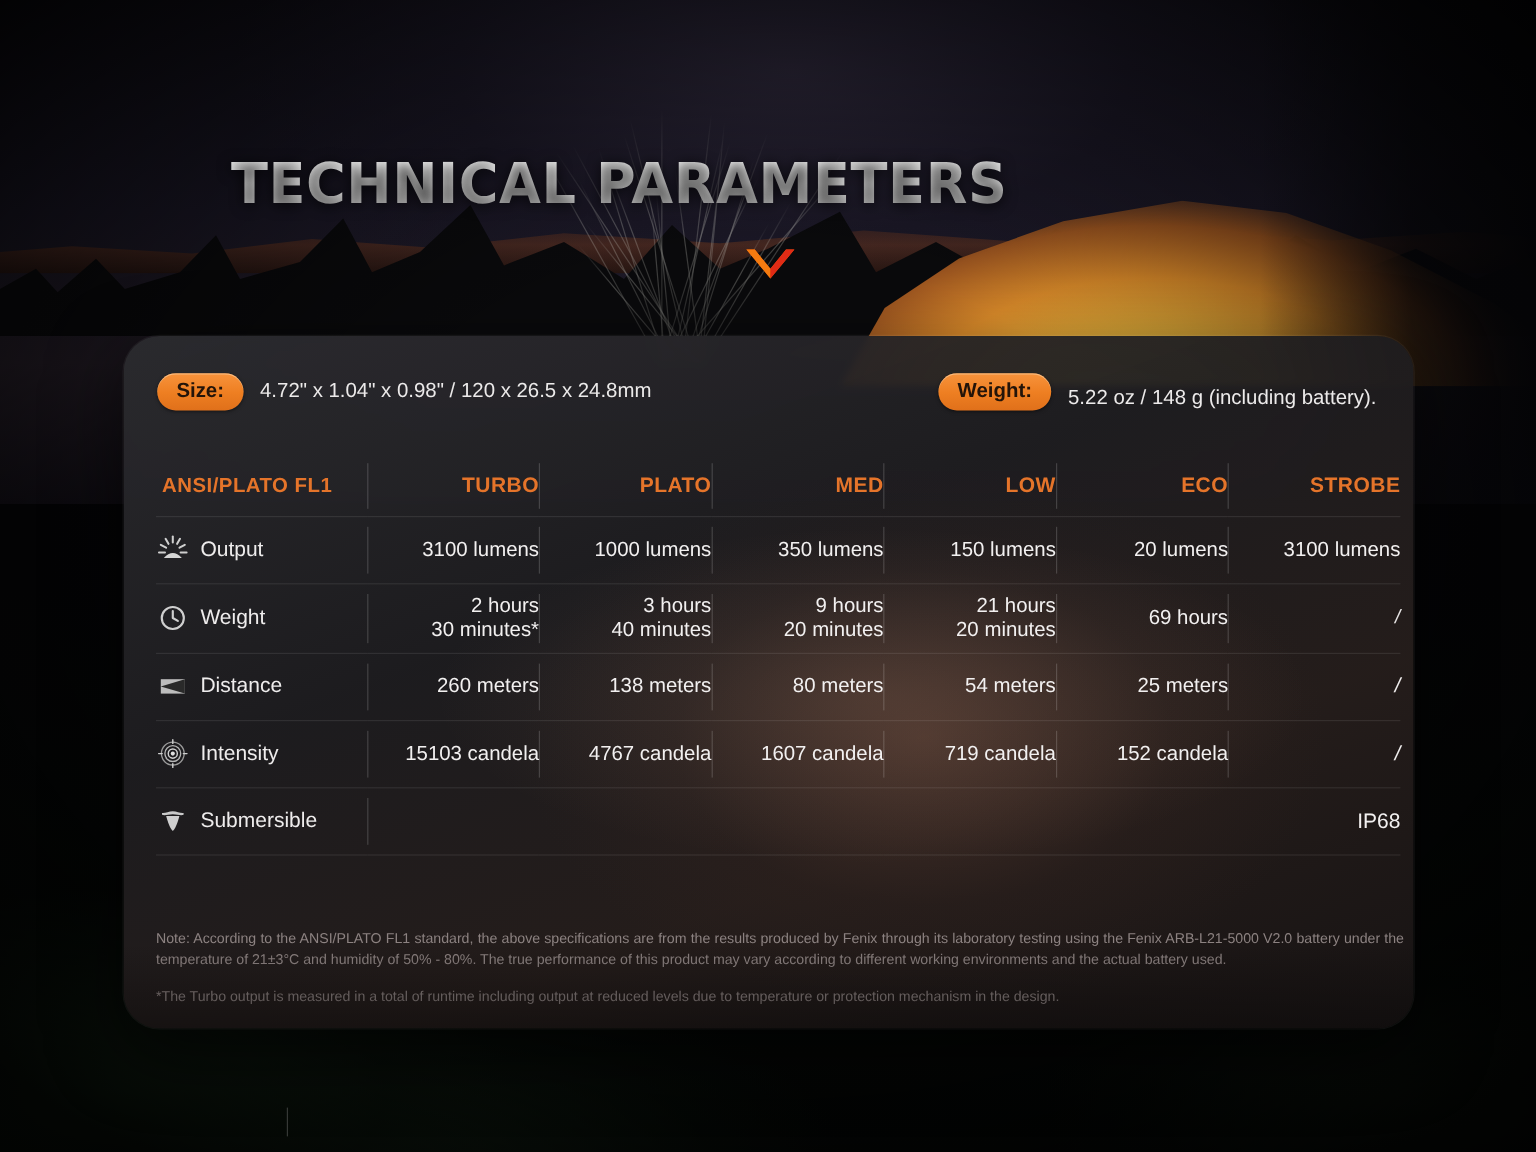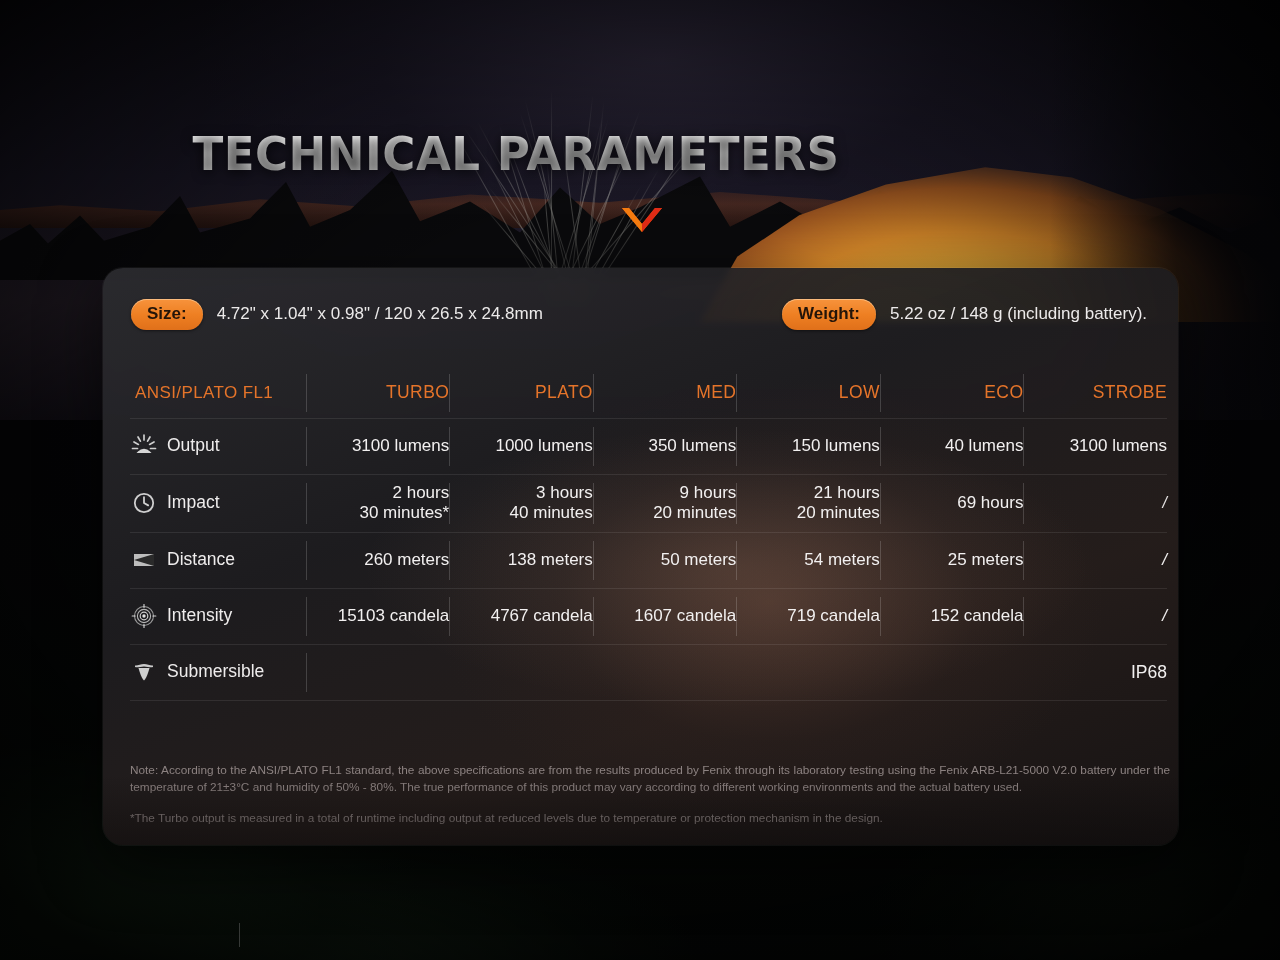--- a/index.html
+++ b/index.html
@@ -77,22 +77,22 @@
     -webkit-background-clip:text; background-clip:text; color:transparent;
     text-shadow:0 2px 12px rgba(0,0,0,.75);
     transform:scaleX(.96);
   }
   .chevron {
     position:absolute; left:620px; top:80px; width:44px; height:30px;
   }
 
   
   #panel {
-    position:absolute; left:103px; top:268px; width:1075px; height:577px;
-    border-radius:20px;
+    position:absolute; left:103px; top:280px; width:1075px; height:577px;
+    border-radius:30px;
     background:
       radial-gradient(ellipse 430px 290px at 62% 58%, rgba(118,78,62,.42) 0%, rgba(60,40,34,.2) 48%, rgba(0,0,0,0) 78%),
       linear-gradient(160deg, rgba(44,44,48,.93) 0%, rgba(30,29,32,.95) 38%, rgba(38,30,28,.95) 68%, rgba(24,20,20,.96) 100%);
     box-shadow:0 0 0 1px rgba(255,255,255,.05), 0 18px 60px rgba(0,0,0,.6);
     backdrop-filter:blur(3px);
     overflow:hidden;
   }
   .panel-sheen {
     position:absolute; left:0; top:0; width:100%; height:100%;
     background:radial-gradient(ellipse 520px 200px at 58% 52%, rgba(186,140,112,.16) 0%, rgba(0,0,0,0) 70%);
@@ -107,33 +107,33 @@
   .pill {
     display:inline-flex; align-items:center; justify-content:center;
     height:31px; padding:0 16px; border-radius:16px;
     background:linear-gradient(180deg,#f7933c 0%,#ee7f22 52%,#e0701a 100%);
     color:#231409; font-size:17px; font-weight:bold;
     box-shadow:inset 0 1px 0 rgba(255,220,180,.55), 0 1px 3px rgba(0,0,0,.5);
     white-space:nowrap;
   }
   .spec-val { color:#eceaea; font-size:17px; margin-left:14px; white-space:nowrap; }
   .spec-size { position:absolute; left:28px; display:flex; align-items:center; }
-  .spec-weight { position:absolute; left:679px; display:flex; align-items:center; }
+  .spec-weight { position:absolute; left:679px; display:flex; align-items:flex-end; }
 
   
   #spec-table {
     position:absolute; left:27px; top:100px; width:1037px;
     border-collapse:collapse;
   }
   #spec-table td, #spec-table th {
     position:relative; padding:0; text-align:right; vertical-align:middle;
     border-bottom:1px solid rgba(255,255,255,.085);
   }
   #spec-table tr.hdr th {
-    height:50px; color:#e5742a; font-size:17.5px; font-weight:normal;
+    height:50px; color:#e5742a; font-size:17.5px; font-weight:bold;
     letter-spacing:.4px;
   }
   #spec-table tr.hdr th.lbl { text-align:left; padding-left:5px; font-size:17px; }
   td.lbl, th.lbl { width:175px; }
   td.mode, th.mode { width:143px; }
 
   td.lbl {
     text-align:left; color:#eeecec; font-size:17.5px; padding-left:5px;
   }
   .lbl-inner { display:flex; align-items:center; gap:9px; }
@@ -264,34 +264,34 @@
               <path d="M6.5 20 Q14 11.5 21.5 20 Z" fill="#d6d6d6"></path>
             </svg>
           </span>
           <span class="lbl-text">Output</span>
         </div>
       </td>
       <td class="val sep">3100 lumens</td>
       <td class="val sep">1000 lumens</td>
       <td class="val sep">350 lumens</td>
       <td class="val sep">150 lumens</td>
-      <td class="val sep">40 lumens</td>
+      <td class="val sep">20 lumens</td>
       <td class="val sep">3100 lumens</td>
     </tr>
 
     <tr>
       <td class="lbl">
         <div class="lbl-inner">
           <span class="icon-box">
             <svg viewBox="0 0 28 26" width="28" height="26">
               <circle cx="14" cy="13" r="9.2" fill="none" stroke="#cfcfcf" stroke-width="1.8"></circle>
               <path d="M14 7.2 L14 13 L18.2 15.4" fill="none" stroke="#cfcfcf" stroke-width="1.8" stroke-linecap="round" stroke-linejoin="round"></path>
             </svg>
           </span>
-          <span class="lbl-text">Impact</span>
+          <span class="lbl-text">Weight</span>
         </div>
       </td>
       <td class="val two sep">
         <span class="val-line">2 hours</span>
         <span class="val-line">30 minutes*</span>
       </td>
       <td class="val two sep">
         <span class="val-line">3 hours</span>
         <span class="val-line">40 minutes</span>
       </td>
@@ -318,21 +318,21 @@
             <svg viewBox="0 0 28 26" width="28" height="26">
               <rect x="4" y="7" width="20" height="12" fill="#bdbdbd"></rect>
               <path d="M24 7 L4 13 L24 19 Z" fill="#2a2a2a"></path>
             </svg>
           </span>
           <span class="lbl-text">Distance</span>
         </div>
       </td>
       <td class="val sep">260 meters</td>
       <td class="val sep">138 meters</td>
-      <td class="val sep">50 meters</td>
+      <td class="val sep">80 meters</td>
       <td class="val sep">54 meters</td>
       <td class="val sep">25 meters</td>
       <td class="val sep slash">/</td>
     </tr>
 
     <tr>
       <td class="lbl">
         <div class="lbl-inner">
           <span class="icon-box">
             <svg viewBox="0 0 28 26" width="28" height="26">

